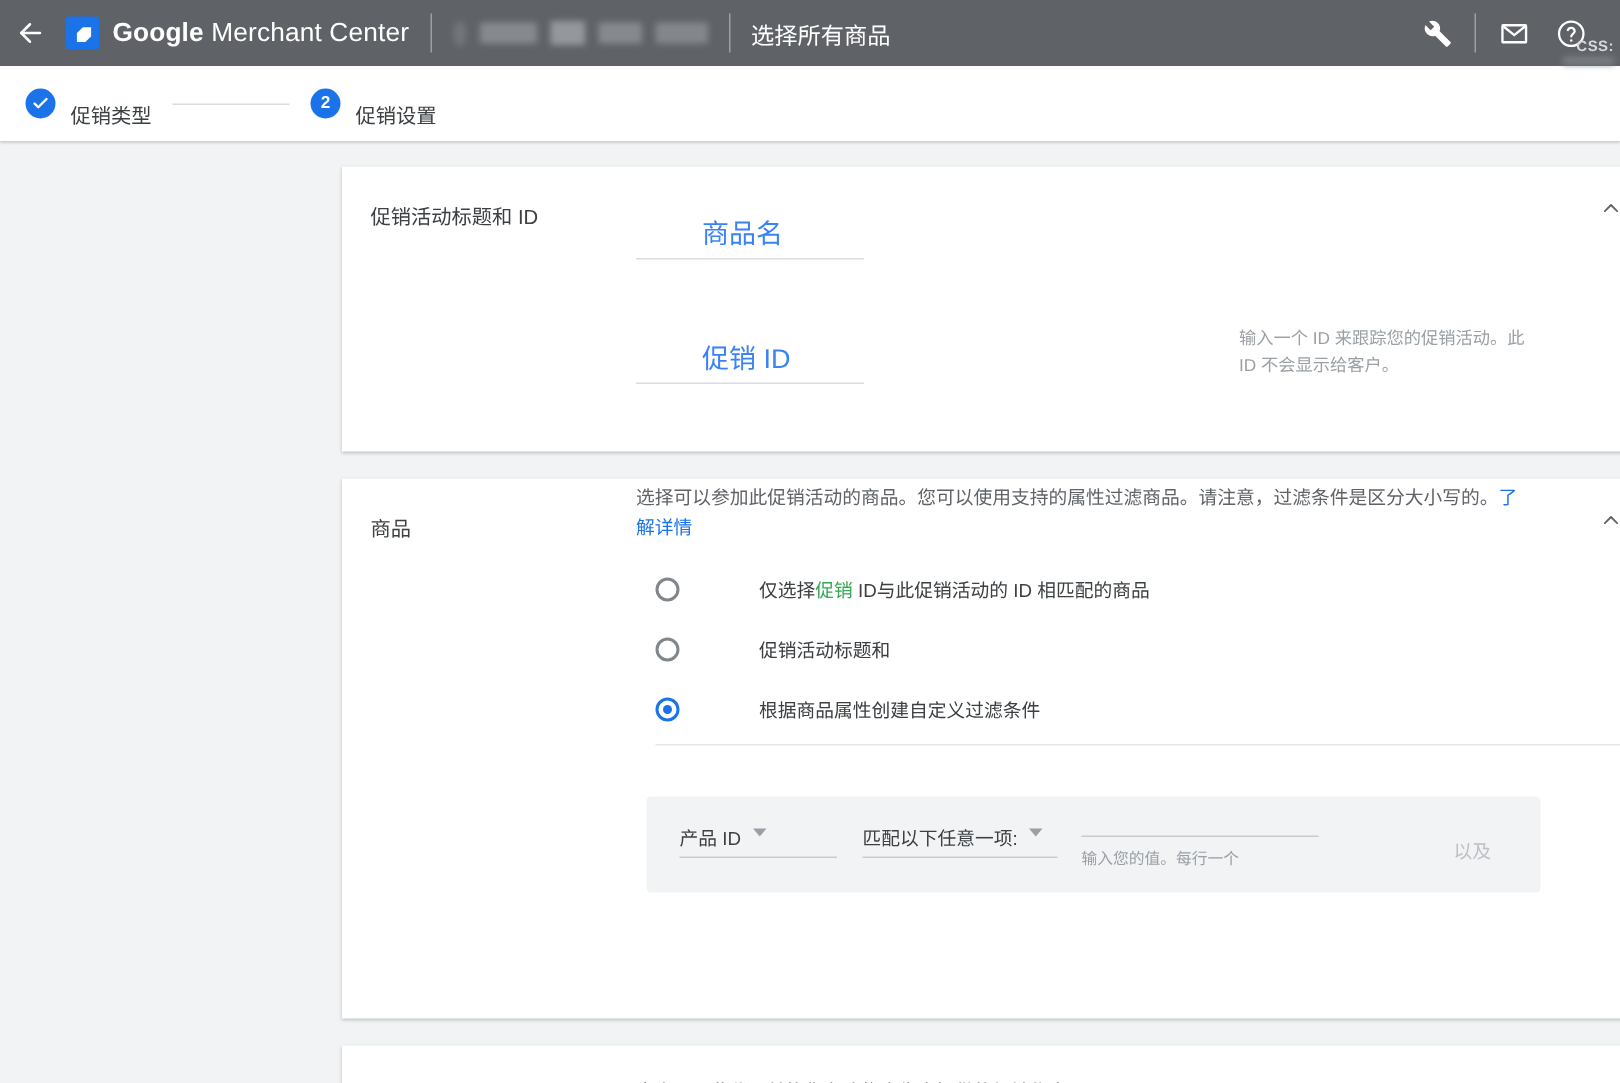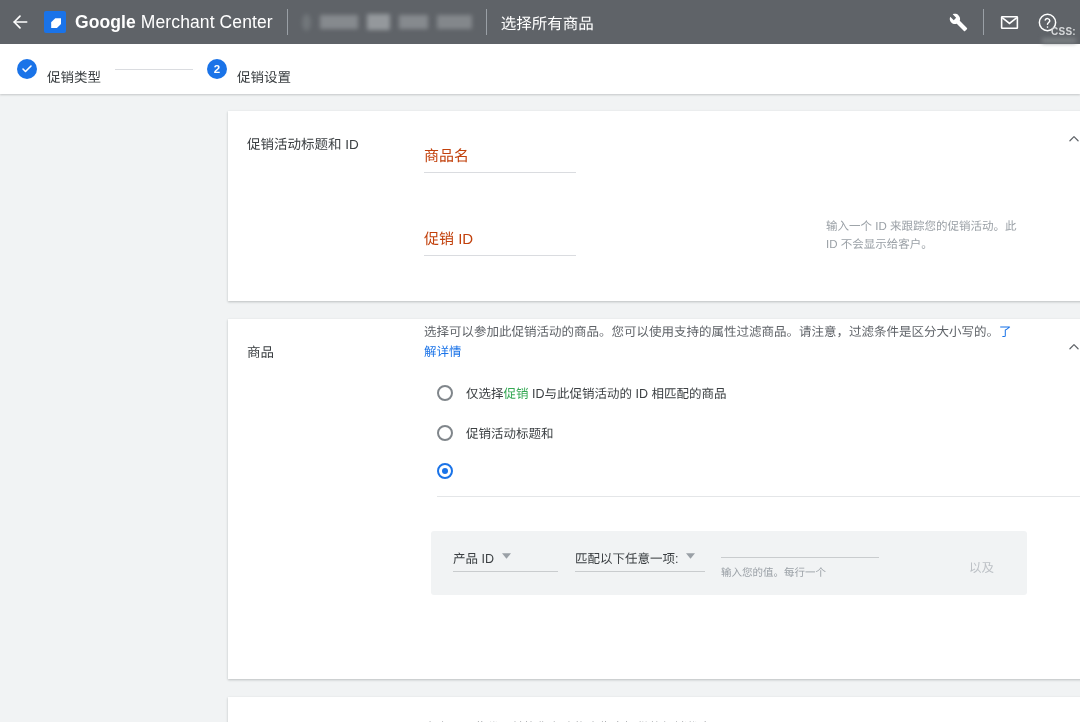--- a/index.html
+++ b/index.html
@@ -21,21 +21,21 @@
     color: #ffffff;
     z-index: 20;
   }
   .back-arrow {
     width: 40px; height: 44px;
     display: flex; align-items: center; justify-content: center;
     cursor: pointer;
   }
   .back-arrow svg { display: block; }
   .brand {
-    display: flex; align-items: center;
+    display: flex; align-items: flex-start;
     margin-left: 4px;
     cursor: pointer;
   }
   .brand-logo {
     width: 22px; height: 22px;
     background: #1a73e8;
     border-radius: 2px;
     position: relative;
     display: flex; align-items: center; justify-content: center;
     margin-right: 9px;
@@ -180,24 +180,25 @@
     display: flex; align-items: center; justify-content: center;
     cursor: pointer;
   }
 
   
   .field {
     position: absolute;
     width: 152px;
   }
   .field .placeholder {
-    font-size: 15px;
-    color: #c2410c;
+    font-size: 18px;
+    color: #3b82f6;
     line-height: 18px;
     white-space: nowrap;
+    margin-left: 44px;
   }
   .field .underline {
     margin-top: 7px;
     height: 1px;
     background: #dadce0;
   }
   .helper {
     position: absolute;
     width: 205px;
     font-size: 11.5px;
@@ -212,20 +213,21 @@
     color: #5f6368;
   }
   .link { color: #1a73e8; cursor: pointer; }
   .hl-green { color: #34a853; }
 
   
   .radio-row {
     position: absolute;
     display: flex; align-items: center;
     cursor: pointer;
+    gap: 40px;
   }
   .radio {
     width: 16px; height: 16px;
     border: 2px solid #80868b;
     border-radius: 50%;
     flex: none;
     position: relative;
     background: transparent;
   }
   .radio.checked { border-color: #1a73e8; }
@@ -426,20 +428,21 @@
         <span class="radio-label"><span>仅选择</span><span class="hl-green">促销</span><span> ID与此促销活动的 ID 相匹配的商品</span></span>
       </div>
 
       <div class="radio-row" style="left:209px; top:104px;">
         <span class="radio"></span>
         <span class="radio-label">促销活动标题和</span>
       </div>
 
       <div class="radio-row" style="left:209px; top:144px;">
         <span class="radio checked"></span>
+        <span class="radio-label">根据商品属性创建自定义过滤条件</span>
       </div>
 
       <div class="hr" style="left:209px; top:177px; width:816px;"></div>
 
       <div class="filter-panel" style="left:203px; top:212px; width:596px; height:64px;text-decoration:underline;">
         <div class="select" style="left:22px; top:14px;">
           <span class="sel-text">产品 ID</span>
           <span class="caret">
             <svg width="9" height="6" viewBox="0 0 10 6">
                 <polygon points="0,0 10,0 5,6" fill="#9aa0a6"></polygon>

